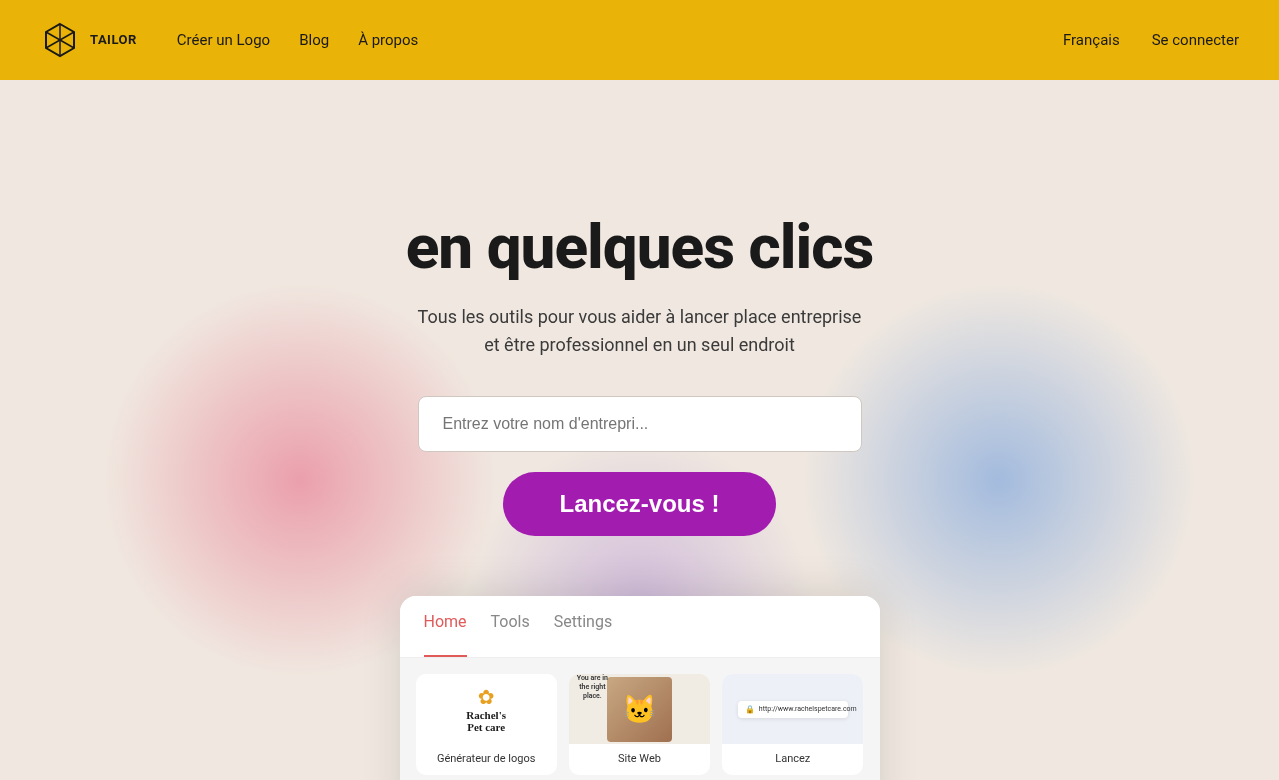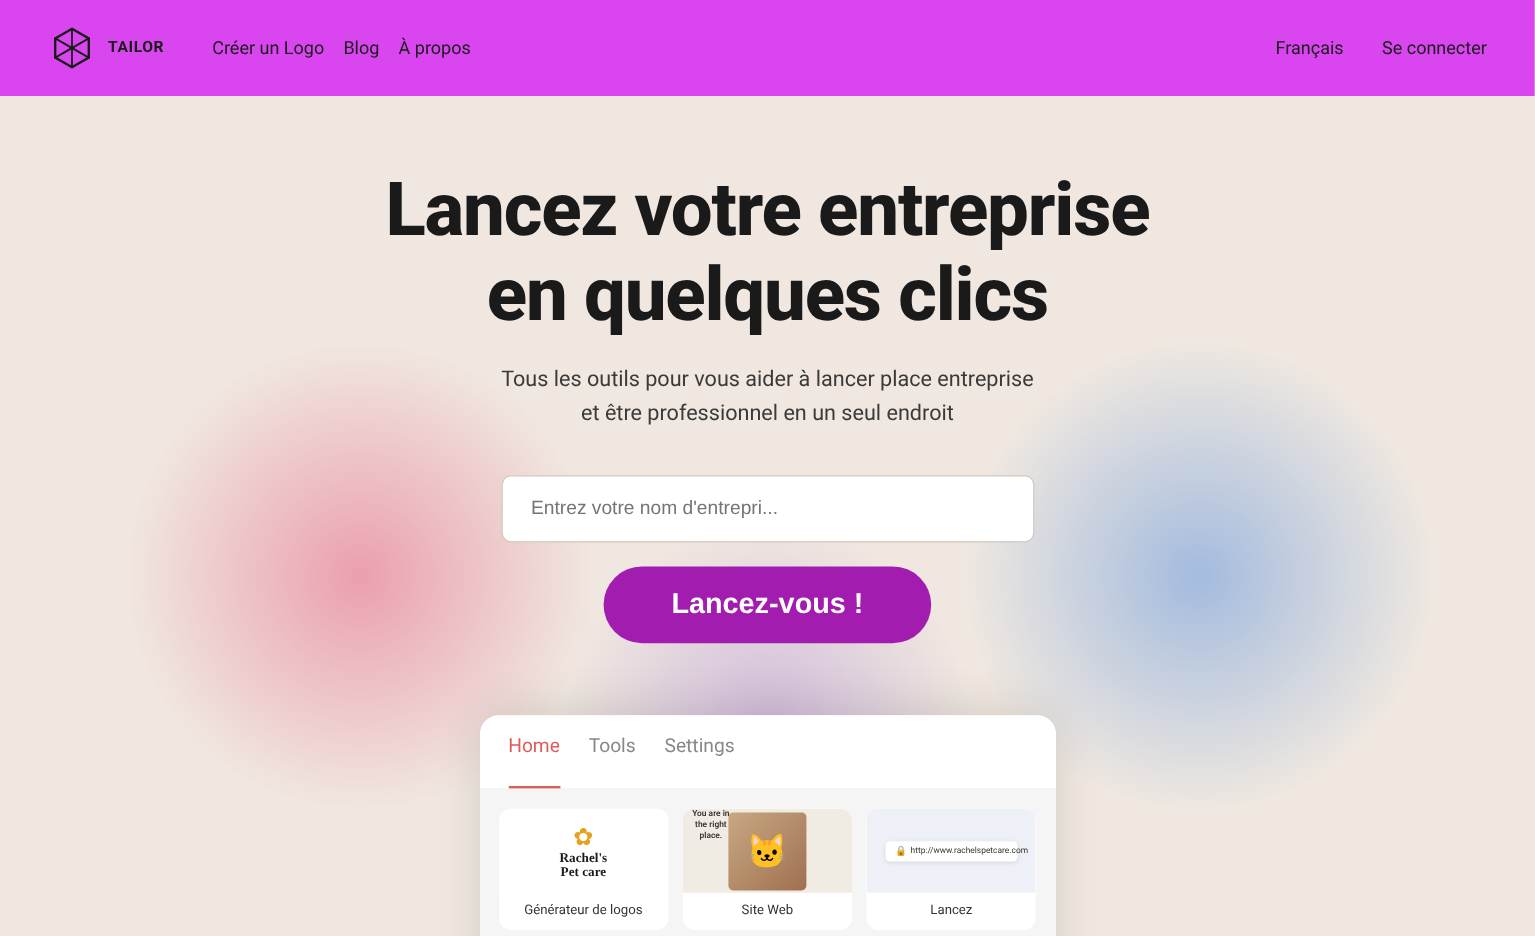--- a/index.html
+++ b/index.html
@@ -10,21 +10,21 @@
       min-height: 100vh;
       overflow-x: hidden;
     }
 
     
     nav {
       display: flex;
       align-items: center;
       padding: 0 40px;
       height: 80px;
-      background-color: #d946ef;
+      background-color: #eab308;
       position: relative;
       z-index: 10;
     }
 
     .nav-logo {
       display: flex;
       align-items: center;
       gap: 10px;
       text-decoration: none;
       margin-right: 40px;
@@ -39,21 +39,21 @@
       font-size: 13px;
       font-weight: 700;
       color: #1a1a1a;
       line-height: 1.2;
       letter-spacing: 0.5px;
       text-transform: uppercase;
     }
 
     .nav-links {
       display: flex;
-      gap: 16px;
+      gap: 29px;
       align-items: center;
     }
 
     .nav-links a {
       text-decoration: none;
       color: #1a1a1a;
       font-size: 15px;
       font-weight: 400;
     }
 
@@ -397,21 +397,21 @@
     <a href="#">Se connecter</a>
   </div>
 </nav>
 
 <section class="hero">
   <div class="blob-pink"></div>
   <div class="blob-blue"></div>
   <div class="blob-purple"></div>
 
   <h1 class="hero-title">
-    <span>Lancez votre entreprise</span><br>
+    <br>
     <span>en quelques clics</span>
   </h1>
 
   <p class="hero-subtitle">
     <span>Tous les outils pour vous aider à lancer place entreprise</span><br>
     <span>et être professionnel en un seul endroit</span>
   </p>
 
   <div class="hero-input-wrapper">
     <input class="hero-input" type="text" placeholder="Entrez votre nom d'entrepri..." style="">

